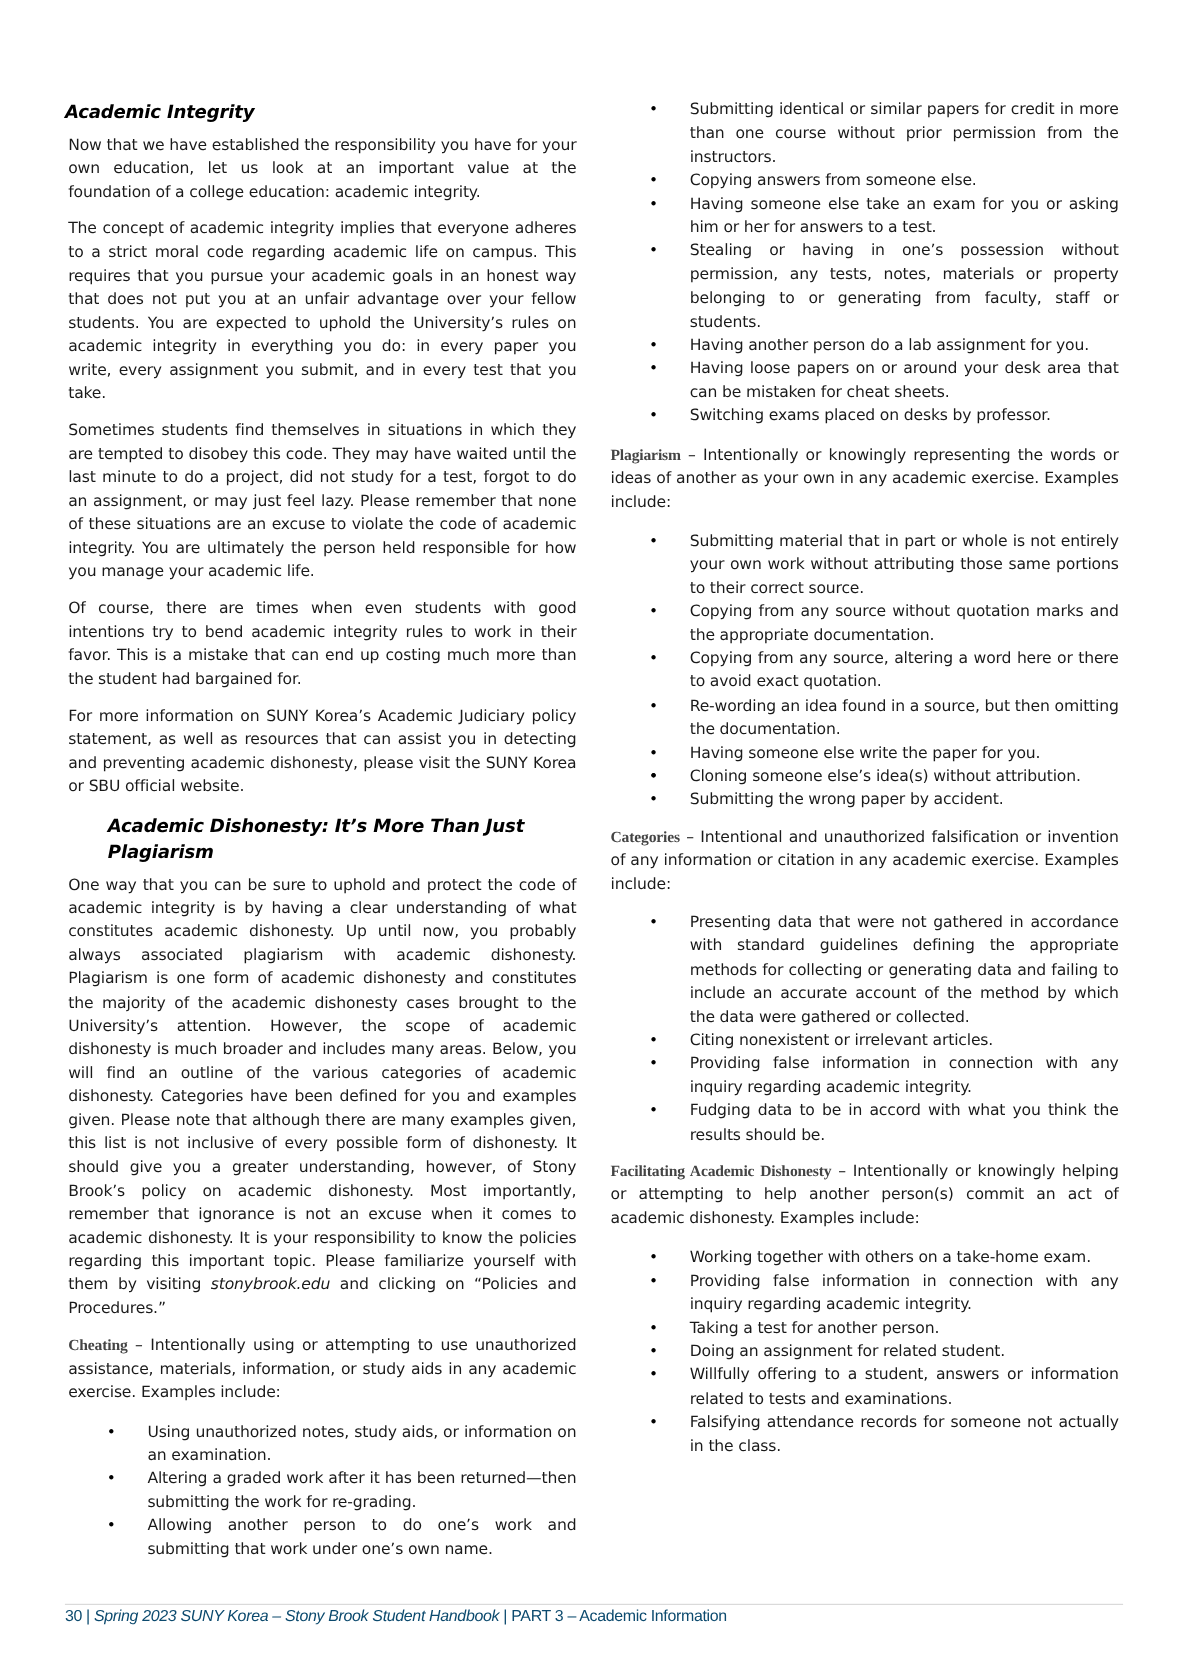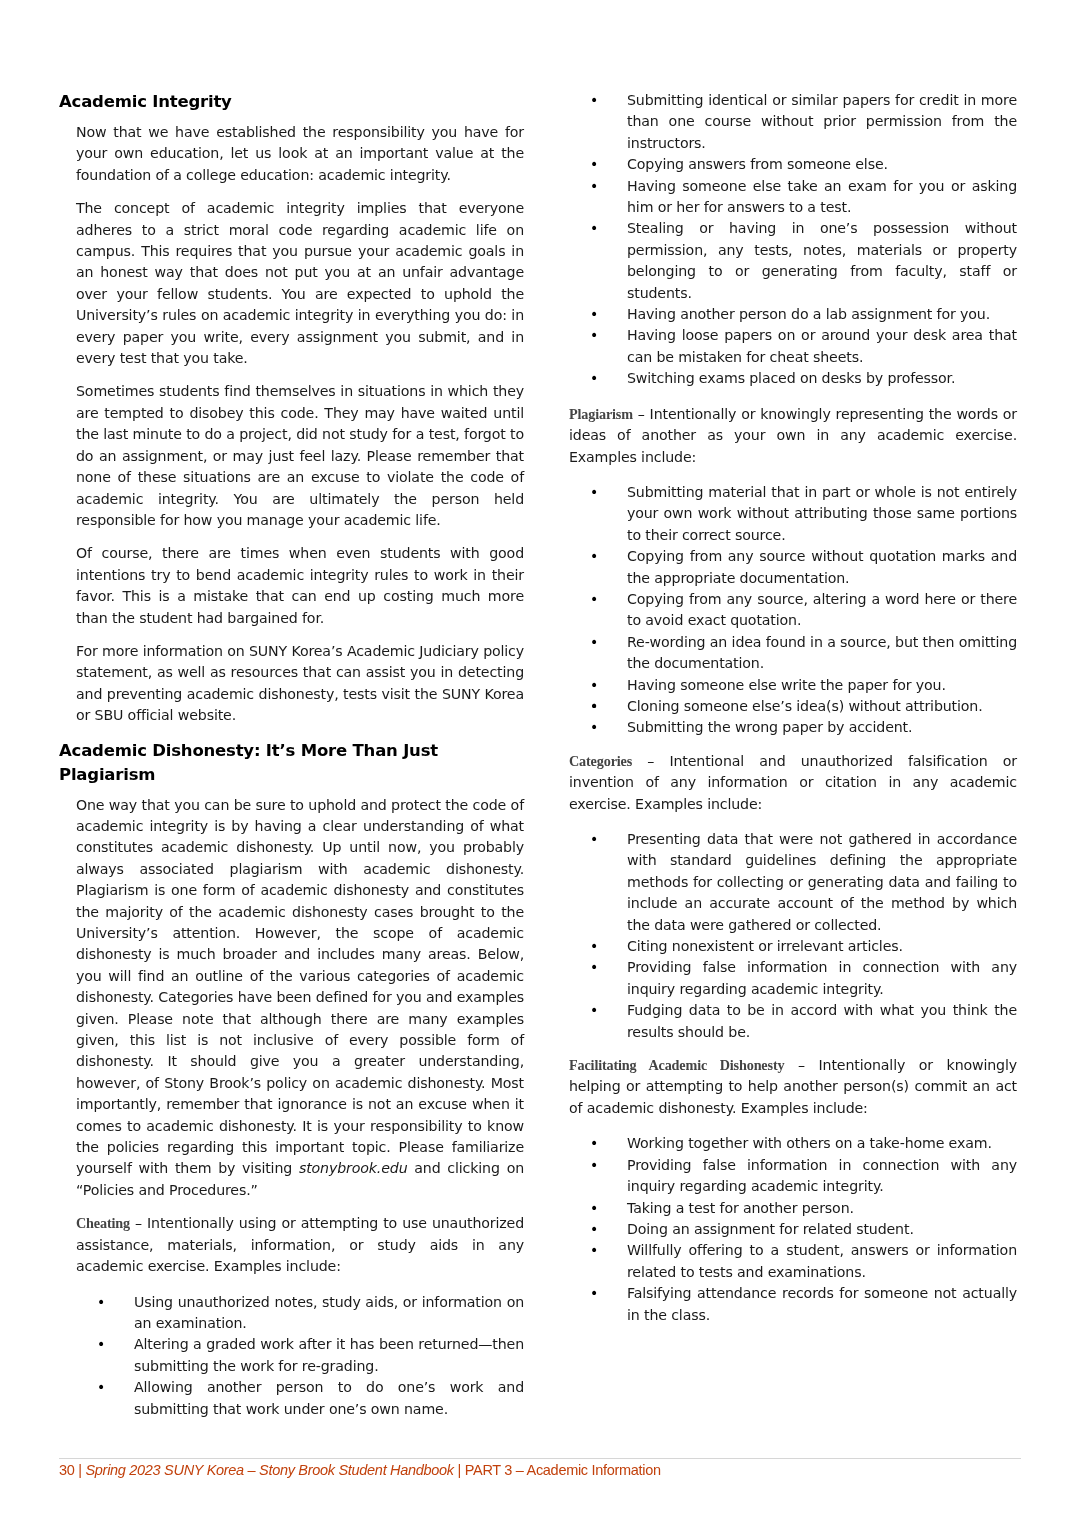--- a/index.html
+++ b/index.html
@@ -8,50 +8,50 @@
       font-family: "DejaVu Sans", sans-serif; color: #1a1a1a;
     }
     .col {
       position: absolute; top: 90px;
       font-size: 14.2px; line-height: 21.4px; letter-spacing: -0.15px;
     }
     .col-left { left: 59px; width: 465px; }
     .col-right { left: 552px; width: 465px; }
     h2 {
       margin: 0 0 8px 0; font-size: 16.5px; font-weight: bold; color: #000;
-      line-height: 24px; letter-spacing: -0.2px;
+      line-height: 24px; letter-spacing: -0.2px; font-style: italic;
     }
-    p { margin: 0 0 12px 17px; text-align: justify; }
+    p { margin: 0 0 12px 3px; text-align: justify; }
     .lead { font-weight: bold; color: #444444; font-family: Liberation Serif, serif; }
     ul { list-style: none; margin: 0 0 12px 0; padding: 0; }
     ul.spaced { margin-top: 14px; }
     li { position: relative; padding-left: 75px; text-align: justify; }
     li .bullet {
       position: absolute; left: 38px; top: 0; font-size: 14px; color: #000;
     }
     .footer-rule {
       position: absolute; left: 59px; top: 1458px; width: 962px; height: 1px; background: #d6d6d6;
     }
     .footer {
-      position: absolute; left: 59px; top: 1462px; font-size: 14.5px; color: #c2410c; letter-spacing: -0.3px;
+      position: absolute; left: 59px; top: 1462px; font-size: 14.5px; color: #0c4a6e; letter-spacing: -0.3px;
       font-family: "Liberation Sans", sans-serif;
     }
     .footer em { font-style: italic; }
-    h2.sub { margin-top: 6px; }
+    h2.sub { margin-top: 6px; margin-left: 39px; }
   </style>
 </head>
 <body>
 
 <div class="col col-left">
   <h2>Academic Integrity</h2>
   <p>Now that we have established the responsibility you have for your own education, let us look at an important value at the foundation of a college education: academic integrity.</p>
   <p>The concept of academic integrity implies that everyone adheres to a strict moral code regarding academic life on campus. This requires that you pursue your academic goals in an honest way that does not put you at an unfair advantage over your fellow students. You are expected to uphold the University’s rules on academic integrity in everything you do: in every paper you write, every assignment you submit, and in every test that you take.</p>
   <p>Sometimes students find themselves in situations in which they are tempted to disobey this code. They may have waited until the last minute to do a project, did not study for a test, forgot to do an assignment, or may just feel lazy. Please remember that none of these situations are an excuse to violate the code of academic integrity. You are ultimately the person held responsible for how you manage your academic life.</p>
   <p>Of course, there are times when even students with good intentions try to bend academic integrity rules to work in their favor. This is a mistake that can end up costing much more than the student had bargained for.</p>
-  <p>For more information on SUNY Korea’s Academic Judiciary policy statement, as well as resources that can assist you in detecting and preventing academic dishonesty, tests visit the SUNY Korea or SBU official website.</p>
+  <p>For more information on SUNY Korea’s Academic Judiciary policy statement, as well as resources that can assist you in detecting and preventing academic dishonesty, please visit the SUNY Korea or SBU official website.</p>
 
   <h2 class="sub">Academic Dishonesty: It’s More Than Just Plagiarism</h2>
   <p><span>One way that you can be sure to uphold and protect the code of academic integrity is by having a clear understanding of what constitutes academic dishonesty. Up until now, you probably always associated plagiarism with academic dishonesty. Plagiarism is one form of academic dishonesty and constitutes the majority of the academic dishonesty cases brought to the University’s attention. However, the scope of academic dishonesty is much broader and includes many areas. Below, you will find an outline of the various categories of academic dishonesty. Categories have been defined for you and examples given. Please note that although there are many examples given, this list is not inclusive of every possible form of dishonesty. It should give you a greater understanding, however, of Stony Brook’s policy on academic dishonesty. Most importantly, remember that ignorance is not an excuse when it comes to academic dishonesty. It is your responsibility to know the policies regarding this important topic. Please familiarize yourself with them by visiting </span><em>stonybrook.edu</em><span> and clicking on “Policies and Procedures.”</span></p>
 
   <p><span class="lead">Cheating</span><span> – Intentionally using or attempting to use unauthorized assistance, materials, information, or study aids in any academic exercise. Examples include:</span></p>
   <ul class="spaced">
     <li><span class="bullet">•</span><span>Using unauthorized notes, study aids, or information on an examination.</span></li>
     <li><span class="bullet">•</span><span>Altering a graded work after it has been returned—then submitting the work for re-grading.</span></li>
     <li><span class="bullet">•</span><span>Allowing another person to do one’s work and submitting that work under one’s own name.</span></li>
   </ul>

